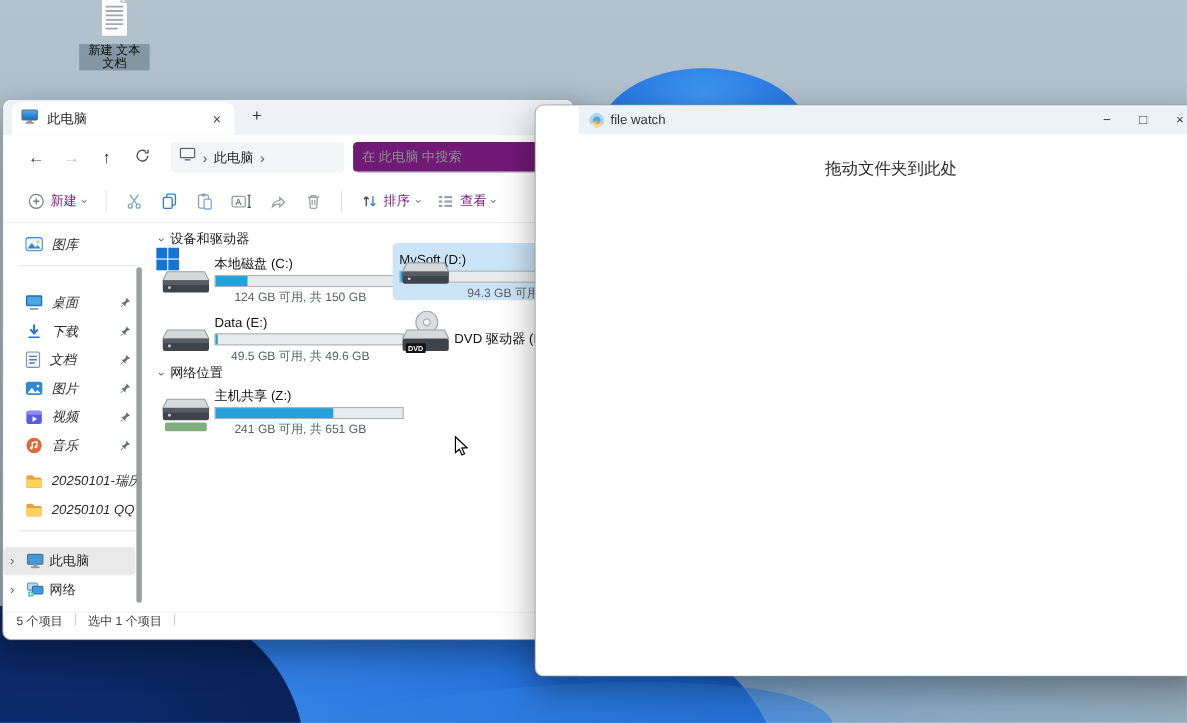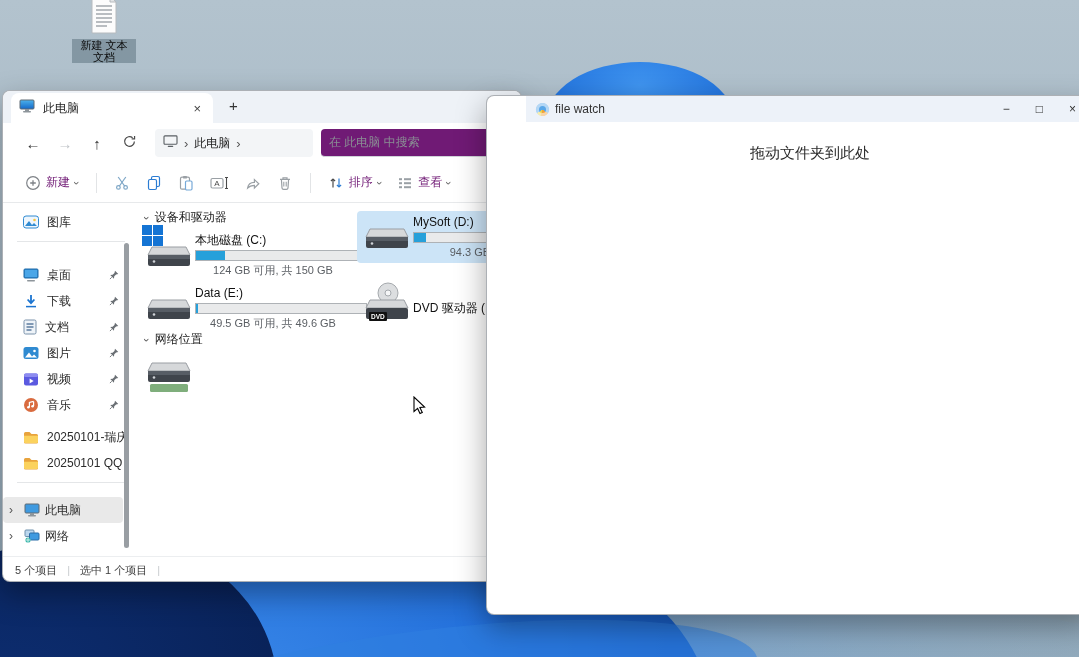--- a/index.html
+++ b/index.html
@@ -45,42 +45,42 @@
   .ex-toolbar { height:40px; background:#fff; border-bottom:1px solid #e7e9eb;
                 display:flex; align-items:center; padding-left:16px; gap:4px; }
   .tbtn { display:flex; align-items:center; gap:5px; padding:0 6px; height:30px; border-radius:4px; }
   .tbtn .tlabel { font-size:12px; color:#701a75; }
   .tchev { display:inline-block; transform:rotate(90deg); font-size:11px; color:#666; }
   .tsep { width:1px; height:20px; background:#e2e4e6; margin:0 7px; }
   .ticon { display:flex; align-items:center; }
 
   .ex-body { position:relative; height:353px; background:#fff; display:flex; }
   .ex-sidebar { position:relative; width:132px; height:100%; padding-top:6px; }
-  .side-item { display:flex; align-items:center; height:26px; padding-left:20px; gap:8px; font-size:12px; color:#2b2b2b; }
+  .side-item { display:flex; align-items:center; height:26px; padding-left:20px; gap:8px; font-size:12px; color:#2b2b2b;font-style:italic; }
   .side-item .pin { margin-left:auto; margin-right:16px; display:flex; }
   .side-sep { height:1px; background:#e4e6e8; margin:6px 10px 6px 14px; }
   .tree-item { display:flex; align-items:center; height:26px; padding-left:6px; gap:5px; font-size:12px; color:#2b2b2b; }
   .tree-item .tchevr { font-size:12px; color:#555; width:10px; }
   .tree-item.selected { background:#e9e9e9; border-radius:4px; margin-right:12px; }
   .side-scroll { position:absolute; left:121px; top:40px; width:5px; height:305px; background:#999ea3; border-radius:3px; }
 
   .ex-content { position:relative; flex:1; }
   .sec-head { position:absolute; display:flex; align-items:center; gap:6px; font-size:12px; color:#1c1c1c; }
   .sec-chev { display:inline-block; transform:rotate(90deg); font-size:11px; color:#555; }
   .tile { position:absolute; width:218px; height:52px; display:flex; padding:4px 6px; gap:4px; border-radius:4px; }
   .tile.selected { background:#cce4f7; }
   .tile .dicon { position:relative; width:46px; flex:none; }
   .tile .dmeta { flex:1; min-width:0; }
   .dname { font-size:12px; color:#111; line-height:14px; white-space:nowrap; }
   .dbar { margin-top:3px; width:172px; height:11px; background:#e9eaeb; border:1px solid #aeb2b6; }
   .dfill { height:100%; background:#26a0da; }
   .dinfo { margin-top:2px; font-size:11px; color:#5a5e63; white-space:nowrap;text-align:center; }
   .winlogo { position:absolute; left:-3px; top:-8px; }
 
-  .ex-status { height:27px; border-top:1px solid #eceef0; display:flex; align-items:center;
+  .ex-status { height:27px; border-top:1px solid #eceef0; display:flex; align-items:flex-start;
                padding-left:12px; gap:10px; font-size:11px; color:#3c3c3c; }
   .st-sep { color:#c8cbce; }
 
   
   #filewatch { left:486px; top:95px; width:609px; height:520px; z-index:3;padding-left:39px; }
   .fw-titlebar { height:26px; background:#edf2f9; display:flex; align-items:center; padding:0 10px; gap:6px; }
   .fw-icon { width:13px; height:13px; border-radius:50%; flex:none;
              background:conic-gradient(#5aa7e8 0 35%, #f0a23c 35% 55%, #e8d44e 55% 65%, #5aa7e8 65% 100%);
              box-shadow:inset 0 0 0 3px rgba(255,255,255,.55); }
   .fw-title { font-size:12px; color:#333; flex:1; }
@@ -423,21 +423,21 @@
         </div>
         <div class="dmeta">
           <div class="dname">本地磁盘 (C:)</div>
           <div class="dbar">
               <div class="dfill" style="width: 17%;"></div>
             </div>
           <div class="dinfo">124 GB 可用, 共 150 GB</div>
         </div>
       </div>
 
-      <div class="tile selected" style="left:222px; top:8px;">
+      <div class="tile selected" style="left:222px; top:18px;flex-direction:column;">
         <div class="dicon">
           <svg width="46" height="36" viewBox="0 0 46 36" style="position:absolute;left:0;top:4px;">
             <path d="M7 10 h34 l4 8 H3 z" fill="#d6d8da" stroke="#9a9ea3"></path>
             <rect x="3" y="18" width="42" height="11" rx="2" fill="#3f444b"></rect>
             <rect x="3" y="18" width="42" height="4" fill="#575d65"></rect>
             <circle cx="9" cy="24.5" r="1.3" fill="#cfd3d7"></circle>
           </svg>
         </div>
         <div class="dmeta">
           <div class="dname">MySoft (D:)</div>
@@ -490,20 +490,27 @@
       <div class="tile" style="left:4px; top:146px;">
         <div class="dicon">
           <svg width="46" height="40" viewBox="0 0 46 40" style="position:absolute;left:0;top:2px;">
             <path d="M7 8 h34 l4 8 H3 z" fill="#d6d8da" stroke="#9a9ea3"></path>
             <rect x="3" y="16" width="42" height="11" rx="2" fill="#3f444b"></rect>
             <rect x="3" y="16" width="42" height="4" fill="#575d65"></rect>
             <circle cx="9" cy="22.5" r="1.3" fill="#cfd3d7"></circle>
             <rect x="5" y="29" width="38" height="8" rx="1.5" fill="#7fae7c"></rect>
           </svg>
         </div>
+        <div class="dmeta">
+          <div class="dname">主机共享 (Z:)</div>
+          <div class="dbar">
+              <div class="dfill" style="width: 63%;"></div>
+            </div>
+          <div class="dinfo">241 GB 可用, 共 651 GB</div>
+        </div>
       </div>
     </div>
   </div>
 
   <div class="ex-status">
     <span>5 个项目</span>
     <span class="st-sep">|</span>
     <span>选中 1 个项目</span>
     <span class="st-sep">|</span>
   </div>

